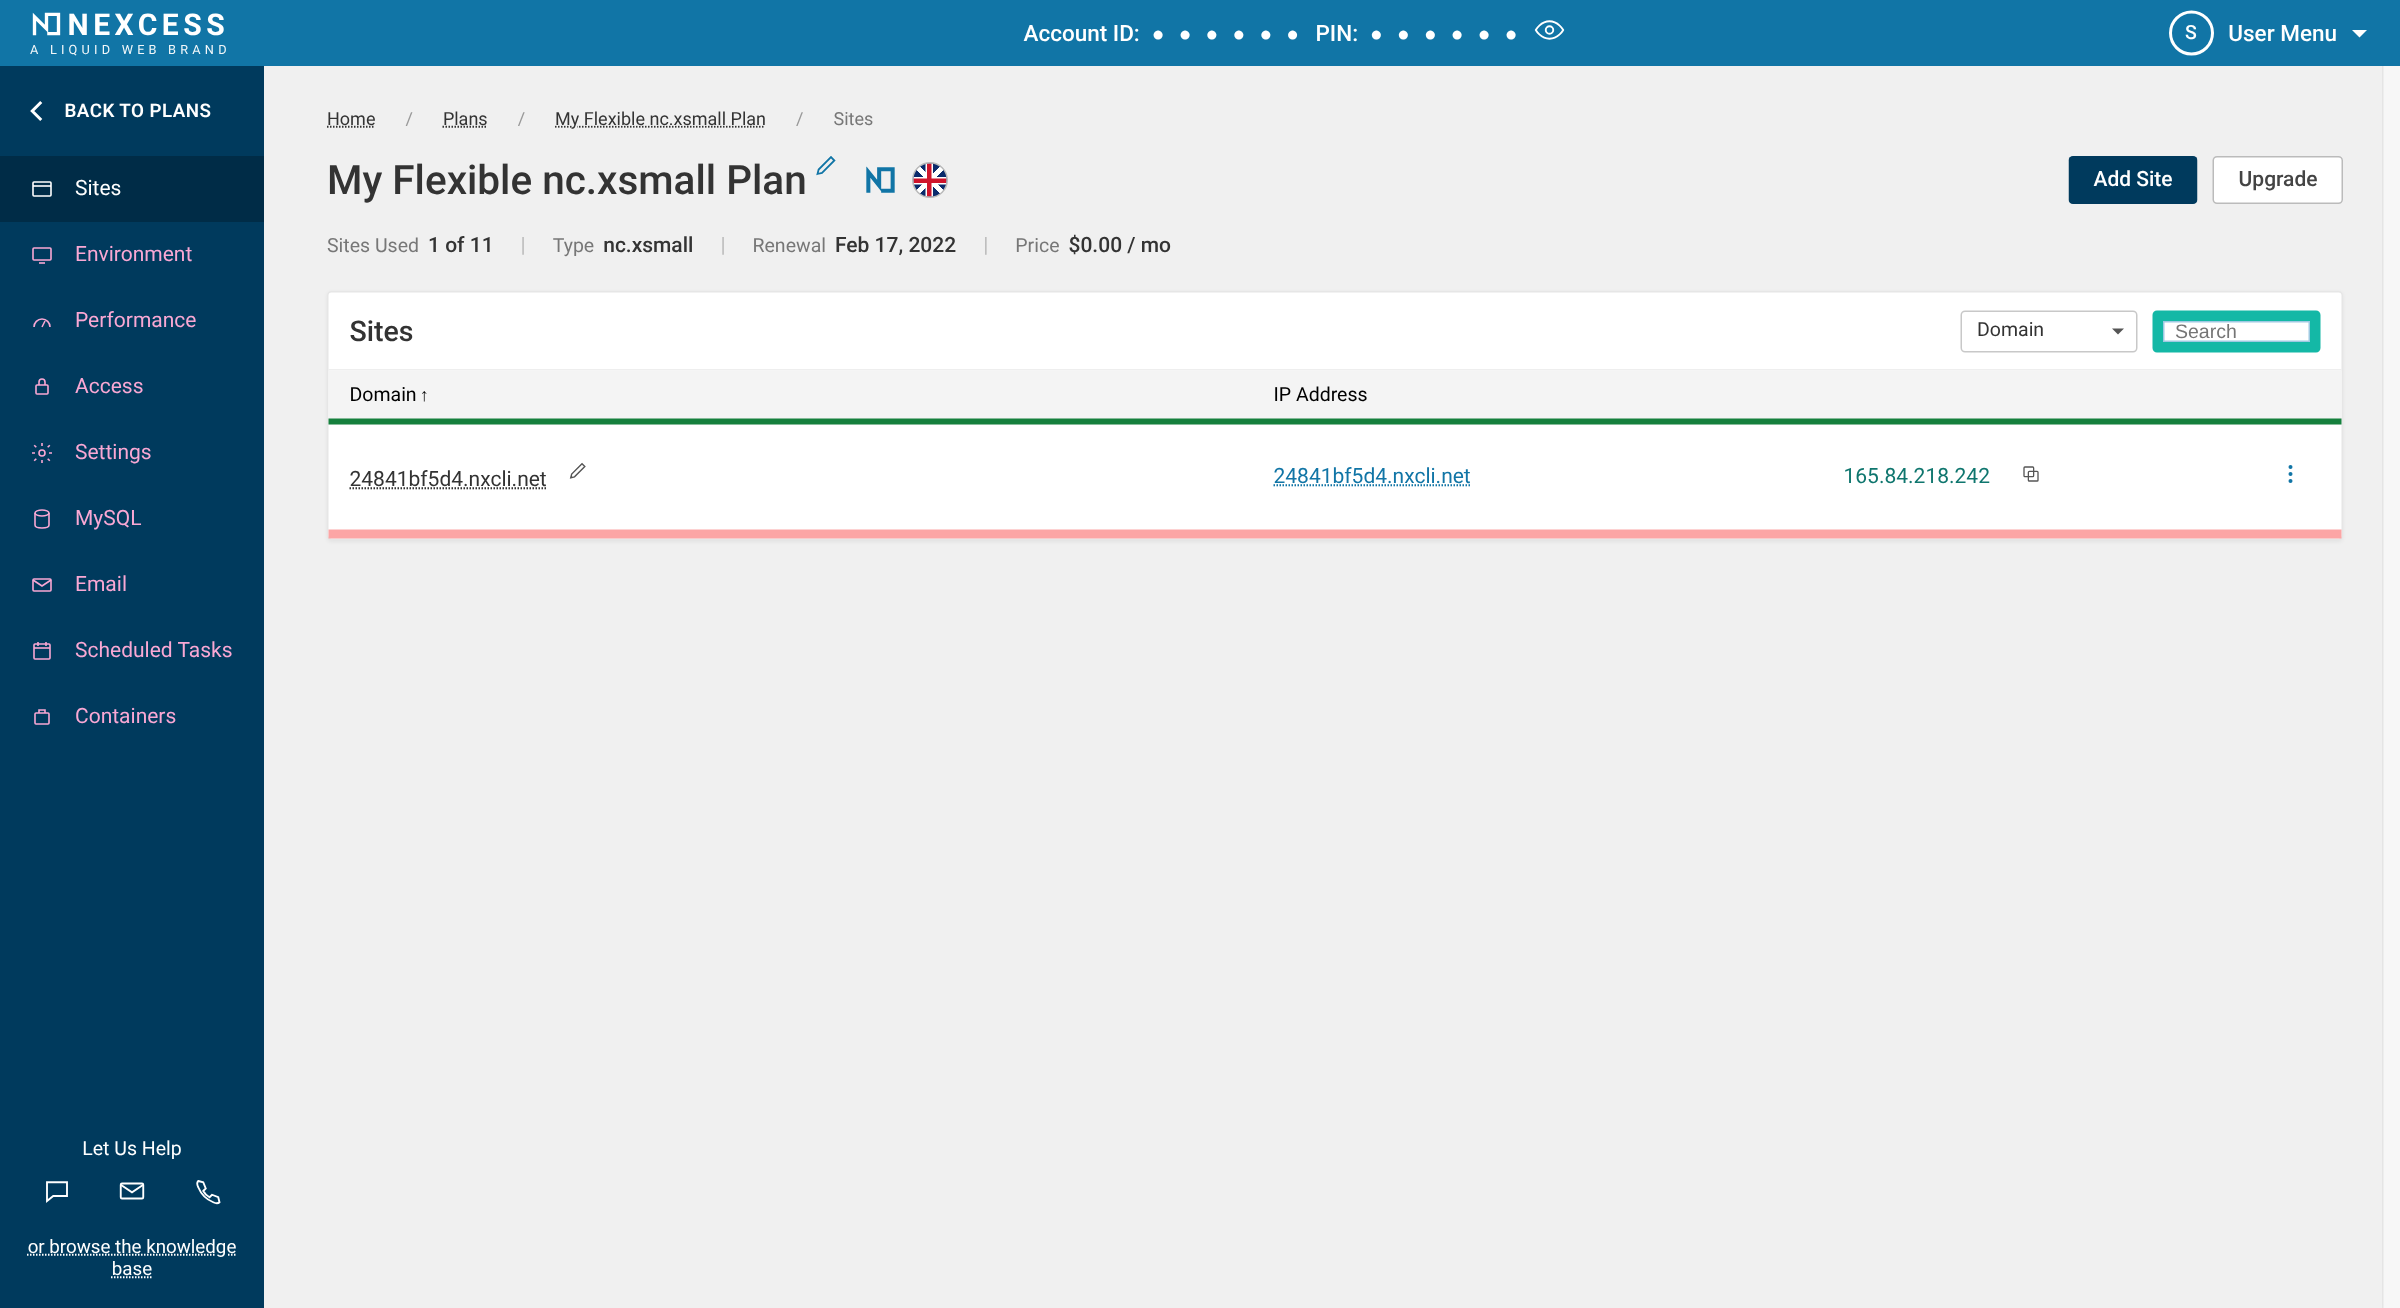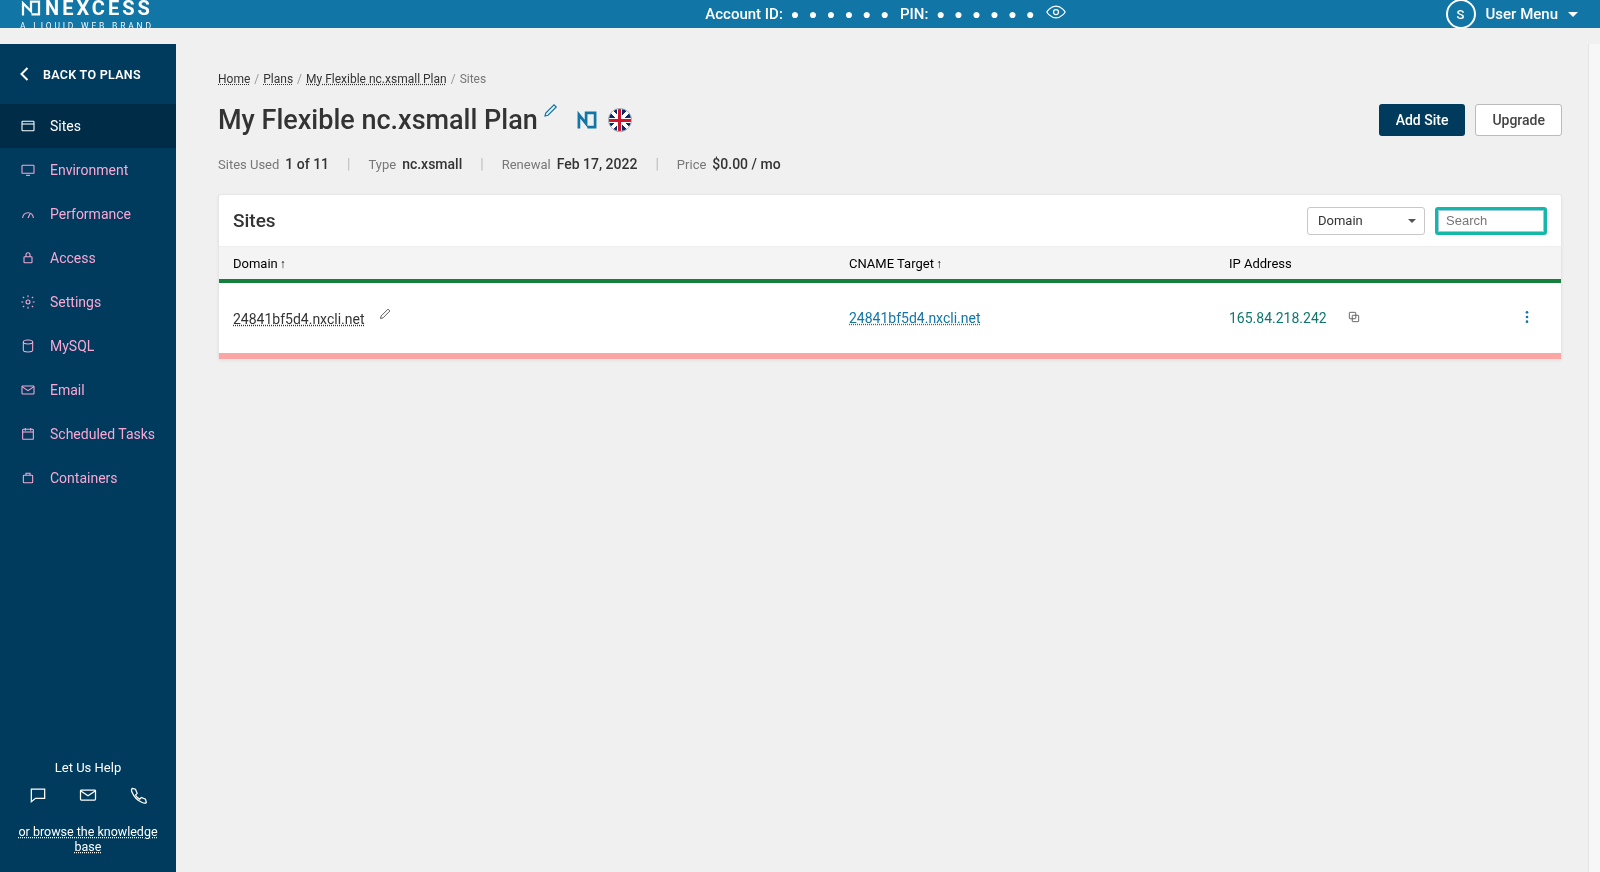--- a/index.html
+++ b/index.html
@@ -11,26 +11,27 @@
     width: 1600px;
     height: 872px;
     overflow: hidden;
     position: relative;
   }
 
   
   .topbar {
     position: absolute;
     top: 0; left: 0; right: 0;
-    height: 28px;
+    height: 44px;
     background: #1175a6;
     color: #fff;
     display: flex;
     align-items: center;
     padding: 0 22px 0 20px;
+    gap: 23px;
   }
   .brand {
     display: flex;
     flex-direction: column;
     align-items: center;
     line-height: 1;
   }
   .brand-top {
     font-size: 20px;
     font-weight: 700;
@@ -140,21 +141,21 @@
     background: #f7f7f7;
     border-left: 1px solid #e5e5e5;
   }
   .content {
     padding: 28px 38px 0 26px;
   }
   .breadcrumb {
     font-size: 12px;
     color: #555;
     display: flex;
-    gap: 4px;
+    gap: 20px;
     flex-wrap: wrap;
   }
   .breadcrumb a { color: #333; text-decoration: underline dotted; cursor: pointer; }
   .breadcrumb .sep { color: #999; }
   .breadcrumb .current { color: #777; }
 
   .title-row {
     margin-top: 18px;
     display: flex;
     align-items: center;
@@ -255,21 +256,21 @@
     position: relative;
     min-width: 118px;
     cursor: pointer;
   }
   .select-mock .chev {
     position: absolute; right: 8px; top: 50%; transform: translateY(-50%);
     width: 0;height: 0;border-left:4px solid transparent;border-right:4px solid transparent;border-top:4px solid #555;
   }
   .search-input {
     height: 28px;
-    border: 3px solid #14b8a6;
+    border: 7px solid #14b8a6;
     border-radius: 3px;
     padding: 0 8px;
     font-size: 13px;
     width: 112px;
     box-shadow: inset 0 0 0 1px #9ec9e2;
   }
 
   .table-head {
     background: #f4f4f4;
     height: 36px;
@@ -500,21 +501,20 @@
         <span class="card-title">Sites</span>
         <div class="select-mock">
           <span>Domain</span>
           <span class="chev"></span>
         </div>
         <input class="search-input" placeholder="Search" style="">
       </div>
 
       <div class="table-head">
         <div class="col-domain"><span>Domain</span><span class="sort-arrow">↑</span></div>
-        <div class="col-cname"><span>CNAME Target</span><span class="sort-arrow">↑</span></div>
         <div class="col-ip"><span>IP Address</span></div>
         <div class="col-actions"></div>
       </div>
 
       <div class="table-row">
         <div class="col-domain">
           <span class="domain-link">24841bf5d4.nxcli.net</span>
           <span class="row-edit"><svg viewBox="0 0 24 24">
                 <path d="M4 20l4-1 11-11-3-3L5 16l-1 4z"></path>
               </svg></span>

